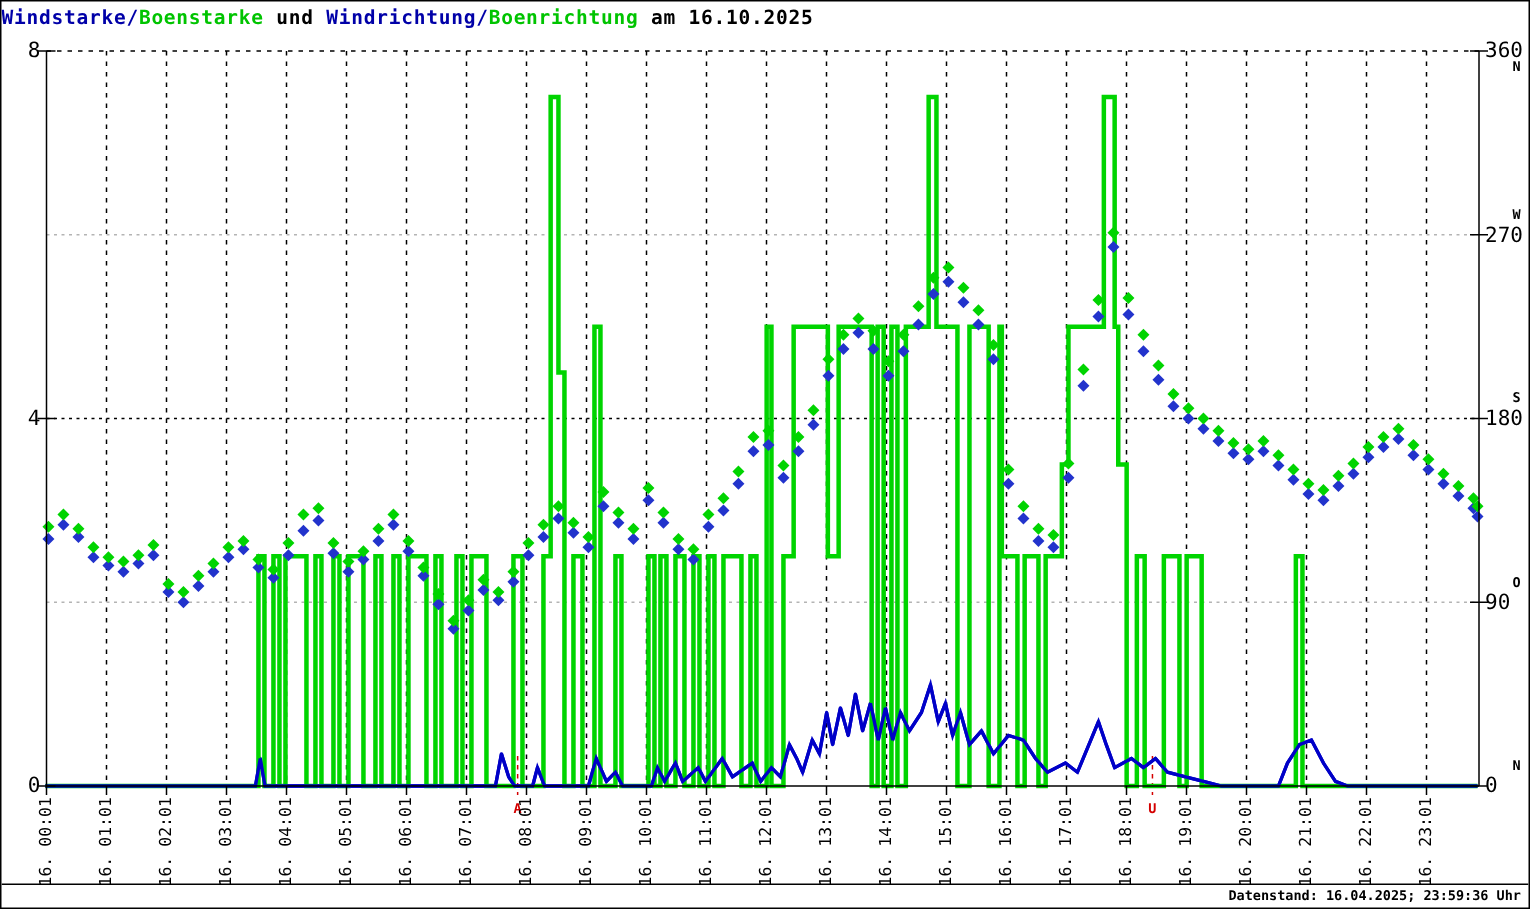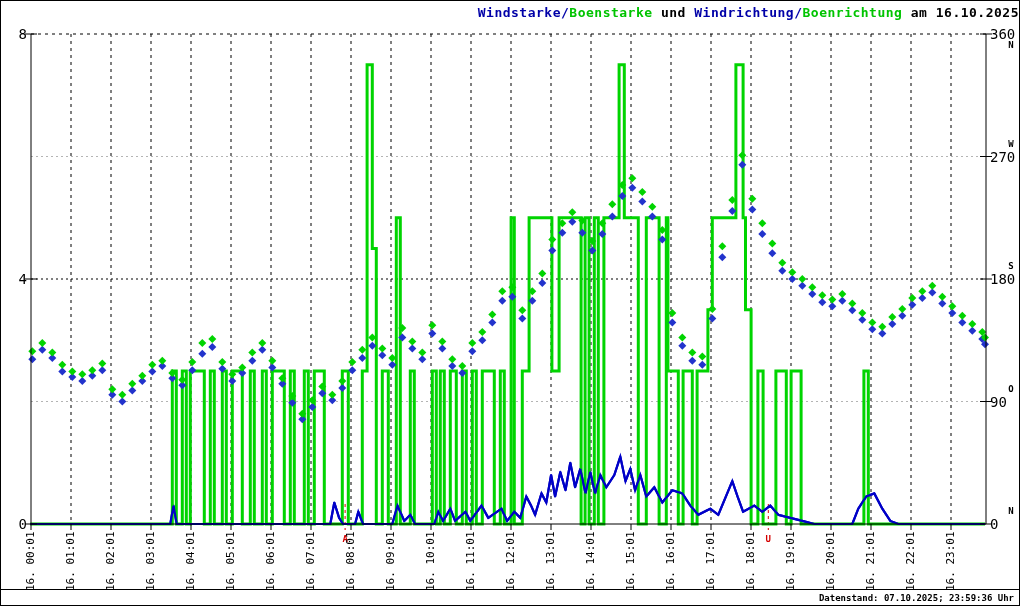--- a/index.html
+++ b/index.html
@@ -1,18 +1,18 @@
 <!DOCTYPE html>
 <html><head>
 <meta charset="utf-8">
 <style>
   html,body{margin:0;padding:0;background:#888;}
   .page{position:relative;width:1020px;height:606px;background:#fff;border:1px solid #000;
         box-sizing:border-box;overflow:hidden;font-family:"DejaVu Sans Mono",monospace;}
-  .title{position:absolute;top:4px;left:0;width:100%;text-align:right;
+  .title{position:absolute;top:4px;left:0;width:100%;text-align:left;
          font-size:13px;font-weight:bold;letter-spacing:.5px;white-space:pre;}
   .ylab-left{position:absolute;left:2px;width:24px;text-align:right;font-size:14px;color:#000;}
   .ylab-right{position:absolute;left:989px;width:32px;text-align:left;font-size:14px;color:#000;}
   .compass{position:absolute;left:1002px;width:16px;text-align:center;font-size:9px;font-weight:bold;color:#000;}
   .xlab{position:absolute;transform:rotate(-90deg);transform-origin:0 0;width:62px;height:12px;
         font-size:11px;line-height:12px;white-space:nowrap;color:#000;}
   .footer-line{position:absolute;top:588px;left:0;width:100%;border-top:1px solid #000;}
   .footer-left{position:absolute;top:592px;left:5px;font-size:9px;font-weight:bold;color:#c80000;white-space:pre;}
   .footer-right{position:absolute;top:592px;right:5px;font-size:9px;font-weight:bold;color:#000;white-space:pre;}
   svg{position:absolute;top:0;left:0;}
@@ -324,14 +324,14 @@
       <div class="xlab" style="left: 664px; top: 590px;">16. 16:01</div>
       <div class="xlab" style="left: 704px; top: 590px;">16. 17:01</div>
       <div class="xlab" style="left: 744px; top: 590px;">16. 18:01</div>
       <div class="xlab" style="left: 784px; top: 590px;">16. 19:01</div>
       <div class="xlab" style="left: 824px; top: 590px;">16. 20:01</div>
       <div class="xlab" style="left: 864px; top: 590px;">16. 21:01</div>
       <div class="xlab" style="left: 904px; top: 590px;">16. 22:01</div>
       <div class="xlab" style="left: 944px; top: 590px;">16. 23:01</div>
     </div>
   <div class="footer-line"></div>
-  <div class="footer-right">Datenstand: 07.10.2025; 23:59:36 Uhr</div>
+  <div class="footer-right">Datenstand: 16.04.2025; 23:59:36 Uhr</div>
 </div>
 
 </body></html>

